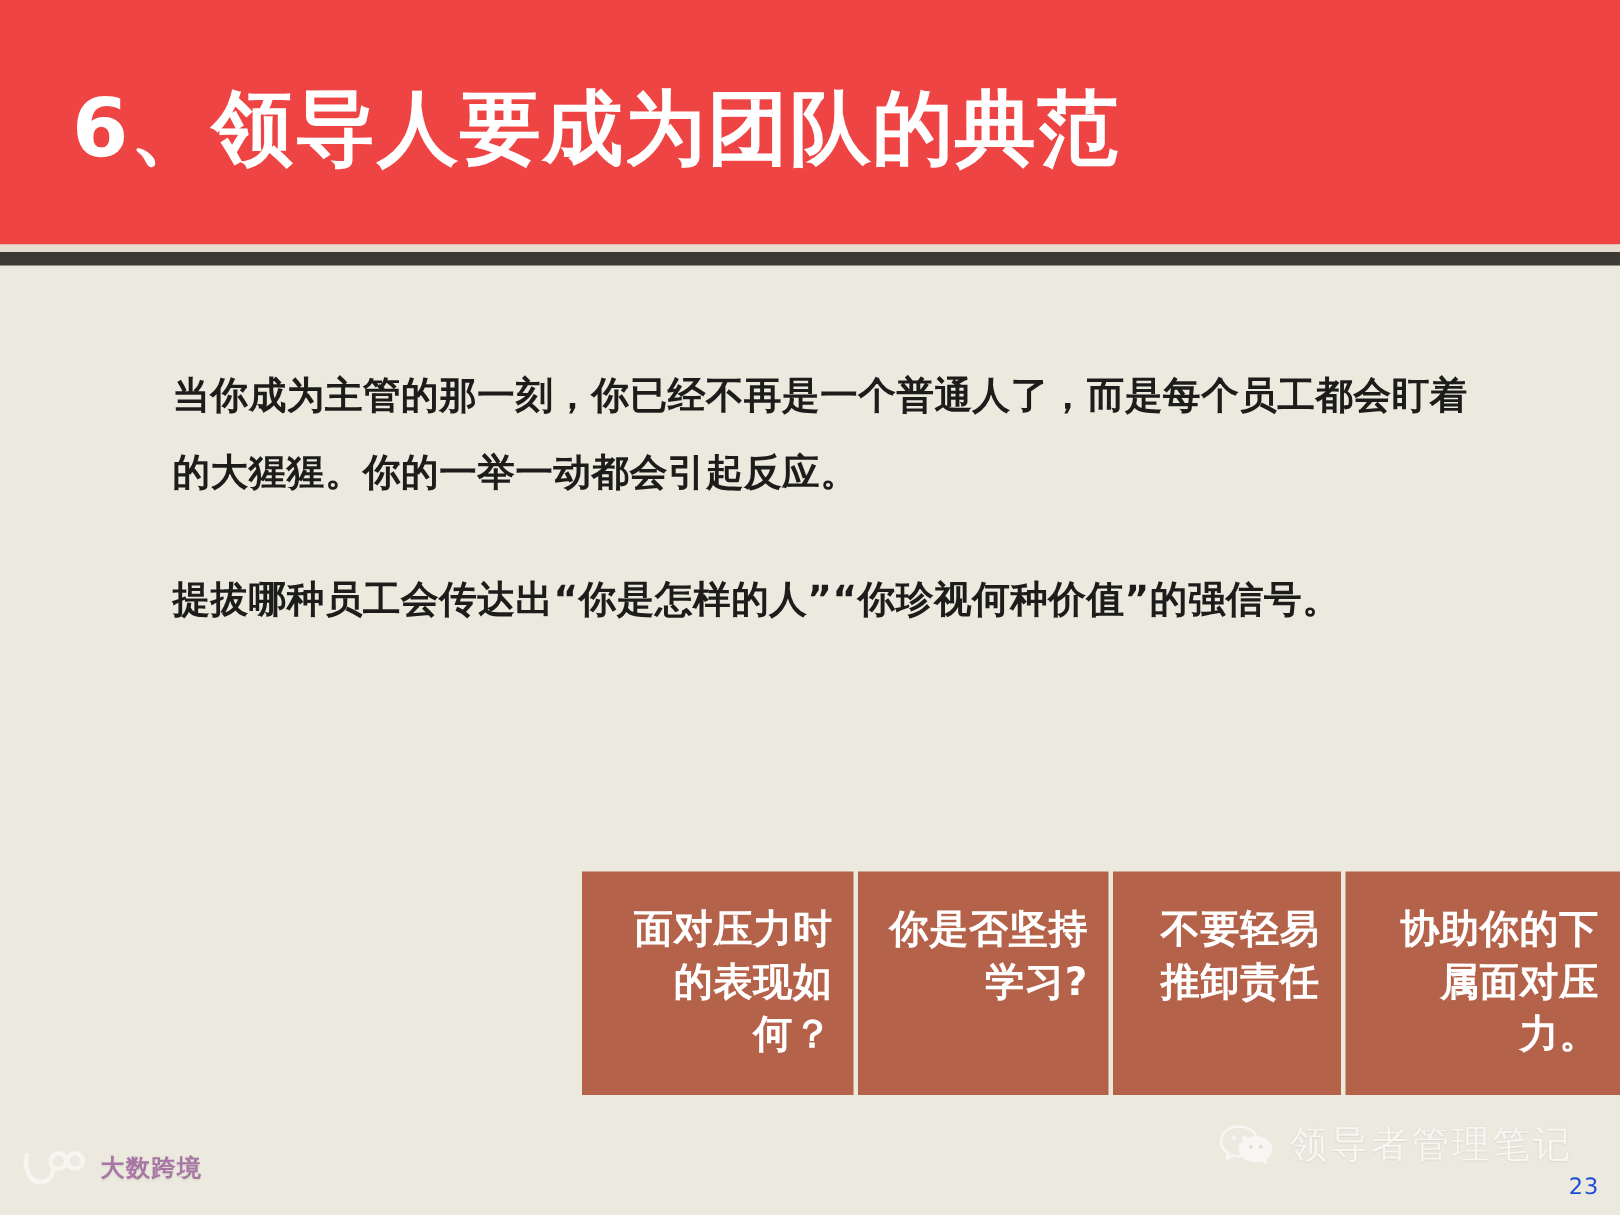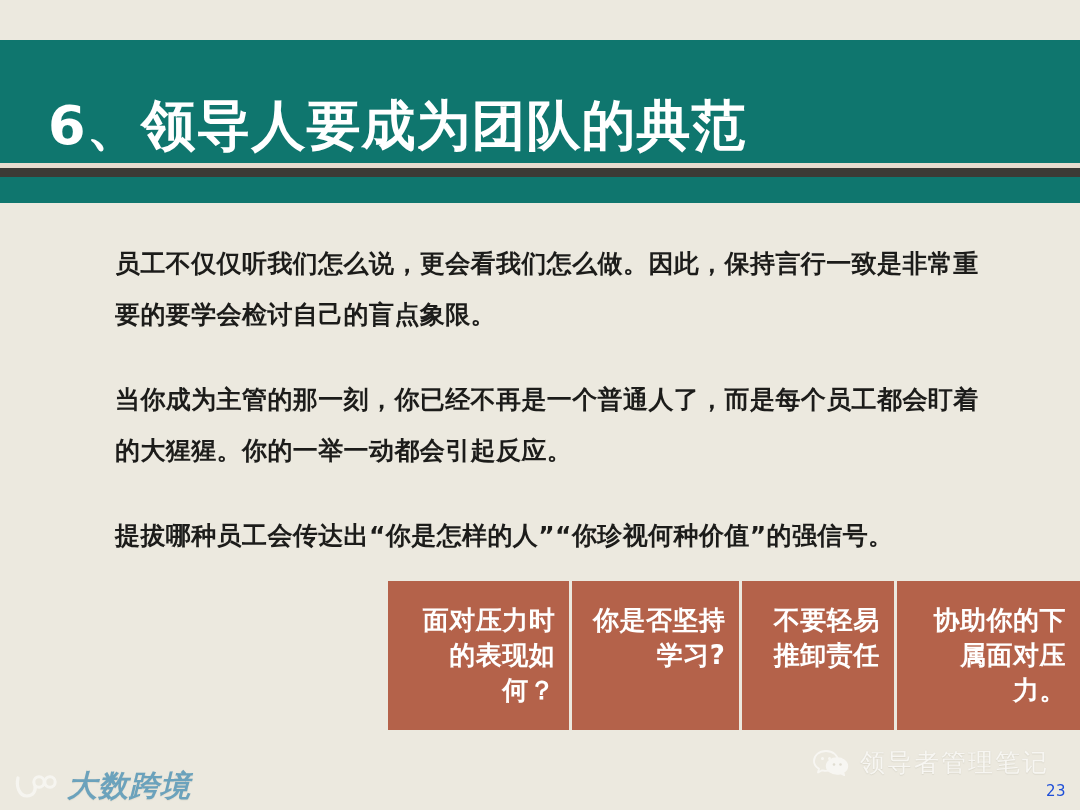--- a/index.html
+++ b/index.html
@@ -21,22 +21,21 @@
     overflow: hidden;
   }
 
   
   .header {
     position: absolute;
     left: 0;
     top: 0;
     width: 1080px;
     height: 163px;
-    background: #0f766e;
-    margin-top: 40px;
+    background: #ef4444;
   }
   .header-title {
     position: absolute;
     left: 48px;
     top: 58px;
     font-size: 54px;
     font-weight: bold;
     color: #FFFFFF;
     letter-spacing: 1px;
     line-height: 1.05;
@@ -114,26 +113,25 @@
     align-items: center;
     gap: 9px;
     opacity: 0.55;
   }
   .wm-left-logo {
     width: 44px;
     height: 26px;
     position: relative;
   }
   .wm-left-text {
-    font-size: 30px;
-    font-weight: bold;
-    color: #0369a1;
+    font-size: 16px;
+    font-weight: bold;
+    color: #701a75;
     text-shadow: 0 0 1px #C9C6B8, 0 1px 1px #D6D3C6;
     letter-spacing: 1px;
-    font-style: italic;
   }
 
   .wm-right {
     position: absolute;
     left: 812px;
     top: 746px;
     display: flex;
     align-items: center;
     gap: 10px;
     opacity: 0.6;
@@ -164,21 +162,20 @@
 
 <div class="slide">
 
   <div class="header">
     <div class="header-title">6、领导人要成为团队的典范</div>
   </div>
   <div class="header-rule-light"></div>
   <div class="header-rule-dark"></div>
 
   <div class="body-copy">
-    <p class="paragraph">员工不仅仅听我们怎么说，更会看我们怎么做。因此，保持言行一致是非常重要的要学会检讨自己的盲点象限。</p>
     <p class="paragraph">当你成为主管的那一刻，你已经不再是一个普通人了，而是每个员工都会盯着的大猩猩。你的一举一动都会引起反应。</p>
     <p class="paragraph">提拔哪种员工会传达出“你是怎样的人”“你珍视何种价值”的强信号。</p>
   </div>
 
   <div class="box-row">
     <div class="info-box b1">面对压力时的表现如何？</div>
     <div class="info-box b2">你是否坚持学习?</div>
     <div class="info-box b3">不要轻易推卸责任</div>
     <div class="info-box b4">协助你的下属面对压力。</div>
   </div>

